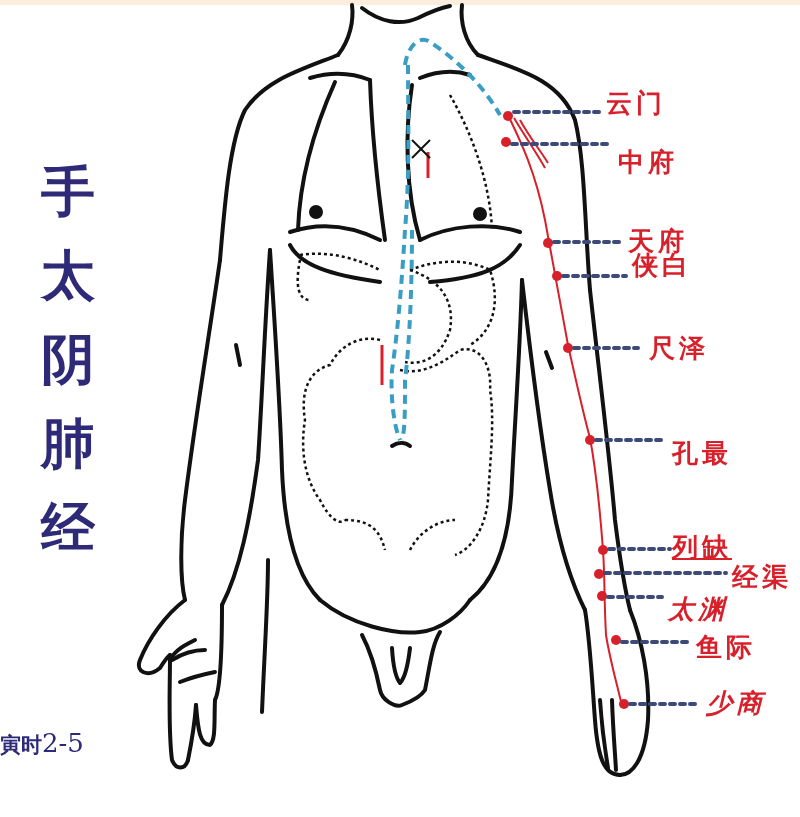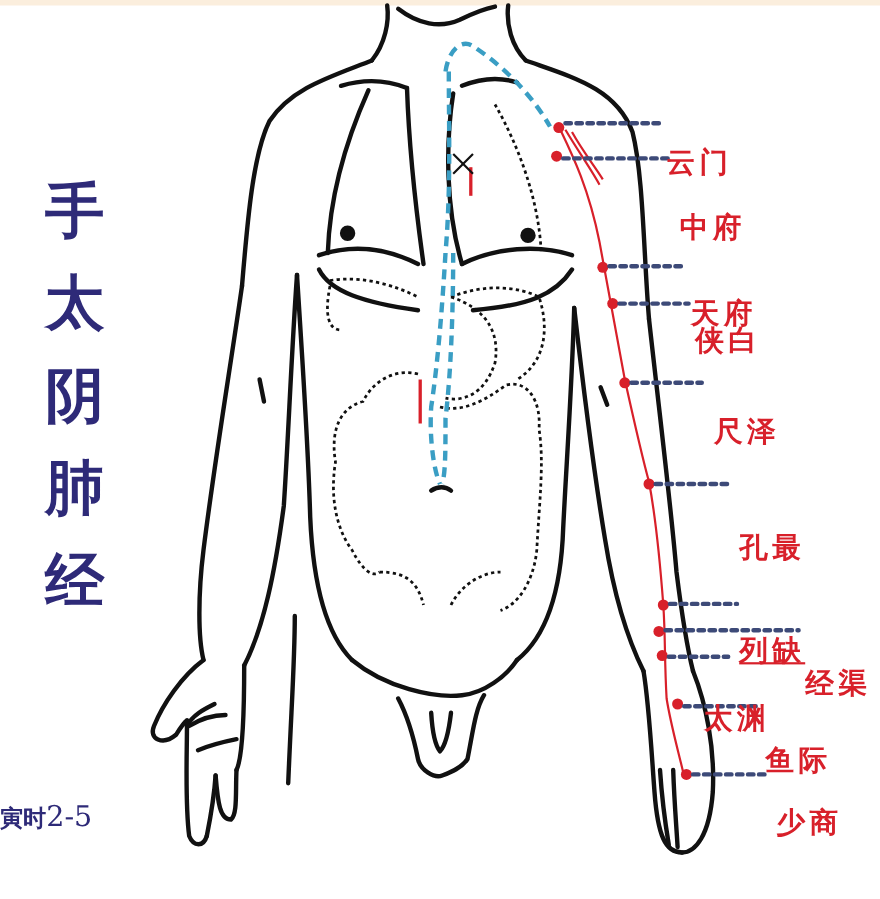--- a/index.html
+++ b/index.html
@@ -3,21 +3,21 @@
 <meta charset="utf-8">
 <style>
   html, body { margin: 0; padding: 0; }
   body { width: 800px; height: 817px; background: #ffffff; overflow: hidden; position: relative; font-family: "DejaVu Sans", sans-serif; }
   .top-band { position: absolute; left: 0; top: 0; width: 800px; height: 5px; background: #fbeedd; }
   .figure { position: absolute; left: 0; top: 0; width: 800px; height: 817px; }
   .title-vertical { position: absolute; left: 28px; top: 150px; width: 80px; display: flex; flex-direction: column; align-items: center; }
   .title-char { color: #2e2a78; font-size: 54px; font-weight: bold; line-height: 84px; height: 84px; font-family: "DejaVu Sans", sans-serif; }
   .time-label { position: absolute; left: 0; top: 728px; color: #2e2a78; font-size: 26px; font-family: "DejaVu Serif", serif; }
   .time-label .hz { font-weight: bold; font-family: "DejaVu Sans", sans-serif; font-size: 21px; }
-  .point-label { position: absolute; color: #d8202a; font-size: 26px; font-weight: bold; letter-spacing: 4px; font-family: "DejaVu Sans", sans-serif; white-space: nowrap; margin-top: 44px; }
+  .point-label { position: absolute; color: #d8202a; font-size: 26px; font-weight: bold; letter-spacing: 4px; font-family: "DejaVu Sans", sans-serif; white-space: nowrap; }
 </style>
 </head>
 <body>
 
 <div class="top-band"></div>
 
 <svg class="figure" viewBox="0 0 800 817" xmlns="http://www.w3.org/2000/svg">
 
   <g fill="none" stroke="#111" stroke-width="4" stroke-linecap="round" stroke-linejoin="round">
 
@@ -158,15 +158,15 @@
 </div>
 
 <span class="point-label" style="left:606px; top:86px;">云门</span>
 <span class="point-label" style="left:618px; top:145px;">中府</span>
 <span class="point-label" style="left:628px; top:224px;">天府</span>
 <span class="point-label" style="left:632px; top:248px;">侠白</span>
 <span class="point-label" style="left:649px; top:331px;">尺泽</span>
 <span class="point-label" style="left:672px; top:436px;">孔最</span>
 <span class="point-label" style="left:672px; top:530px;text-decoration:underline;">列缺</span>
 <span class="point-label" style="left:732px; top:560px;">经渠</span>
-<span class="point-label" style="left:640px; top:592px;">太渊</span>
+<span class="point-label" style="left:668px; top:592px;font-style:italic;">太渊</span>
 <span class="point-label" style="left:696px; top:630px;font-family:Liberation Serif, serif;">鱼际</span>
-<span class="point-label" style="left:706px; top:686px;">少商</span>
+<span class="point-label" style="left:706px; top:686px;font-style:italic;">少商</span>
 
 </body></html>

